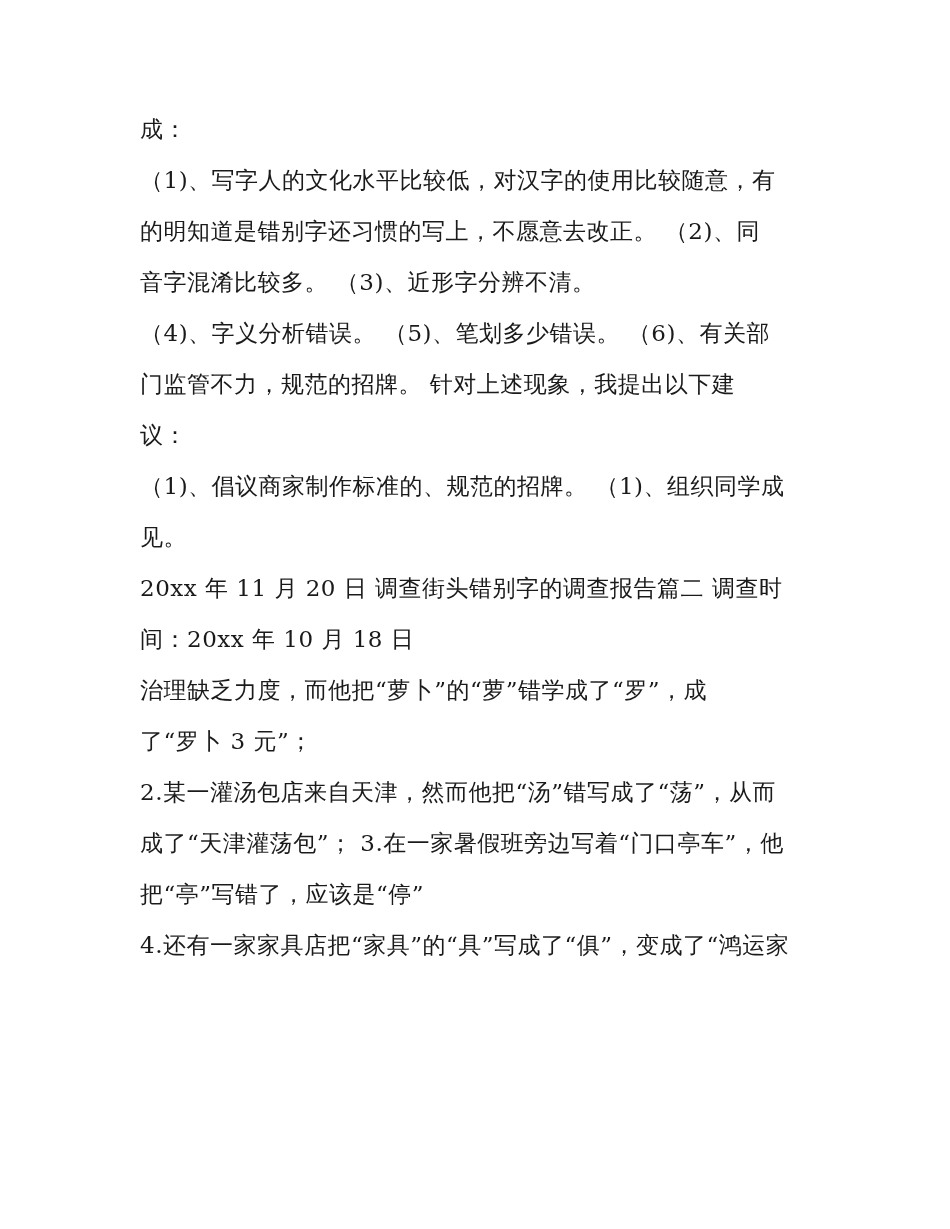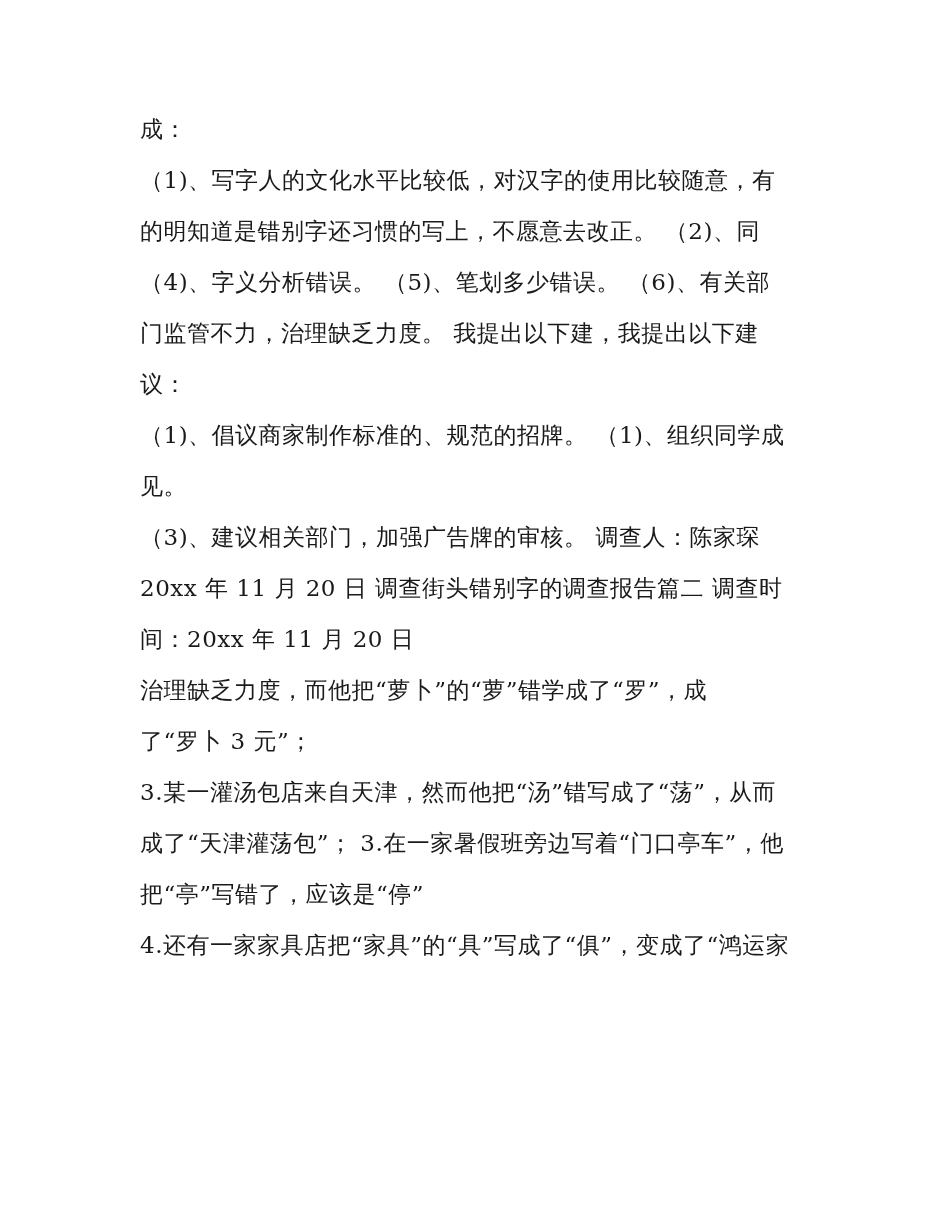--- a/index.html
+++ b/index.html
@@ -38,28 +38,28 @@
   }
 </style>
 </head>
 <body>
 
 <div class="page">
   <div class="content">
     <div class="line">成：</div>
     <div class="line">（1)、写字人的文化水平比较低，对汉字的使用比较随意，有</div>
     <div class="line">的明知道是错别字还习惯的写上，不愿意去改正。 （2)、同</div>
+    <div class="line">音字混淆比较多。 （3)、近形字分辨不清。</div>
     <div class="line">（4)、字义分析错误。 （5)、笔划多少错误。 （6)、有关部</div>
-    <div class="line">门监管不力，治理缺乏力度。 我提出以下建，我提出以下建</div>
+    <div class="line">门监管不力，规范的招牌。 针对上述现象，我提出以下建</div>
     <div class="line">议：</div>
     <div class="line">（1)、倡议商家制作标准的、规范的招牌。 （1)、组织同学成</div>
     <div class="line">见。</div>
-    <div class="line">（3)、建议相关部门，加强广告牌的审核。 调查人：陈家琛</div>
     <div class="line">20xx 年 11 月 20 日 调查街头错别字的调查报告篇二 调查时</div>
-    <div class="line">间：20xx 年 11 月 20 日</div>
+    <div class="line">间：20xx 年 10 月 18 日</div>
     <div class="line">治理缺乏力度，而他把“萝卜”的“萝”错学成了“罗”，成</div>
     <div class="line">了“罗卜 3 元”；</div>
-    <div class="line">3.某一灌汤包店来自天津，然而他把“汤”错写成了“荡”，从而</div>
+    <div class="line">2.某一灌汤包店来自天津，然而他把“汤”错写成了“荡”，从而</div>
     <div class="line">成了“天津灌荡包”； 3.在一家暑假班旁边写着“门口亭车”，他</div>
     <div class="line">把“亭”写错了，应该是“停”</div>
     <div class="line">4.还有一家家具店把“家具”的“具”写成了“俱”，变成了“鸿运家</div>
   </div>
 </div>
 
 </body></html>

